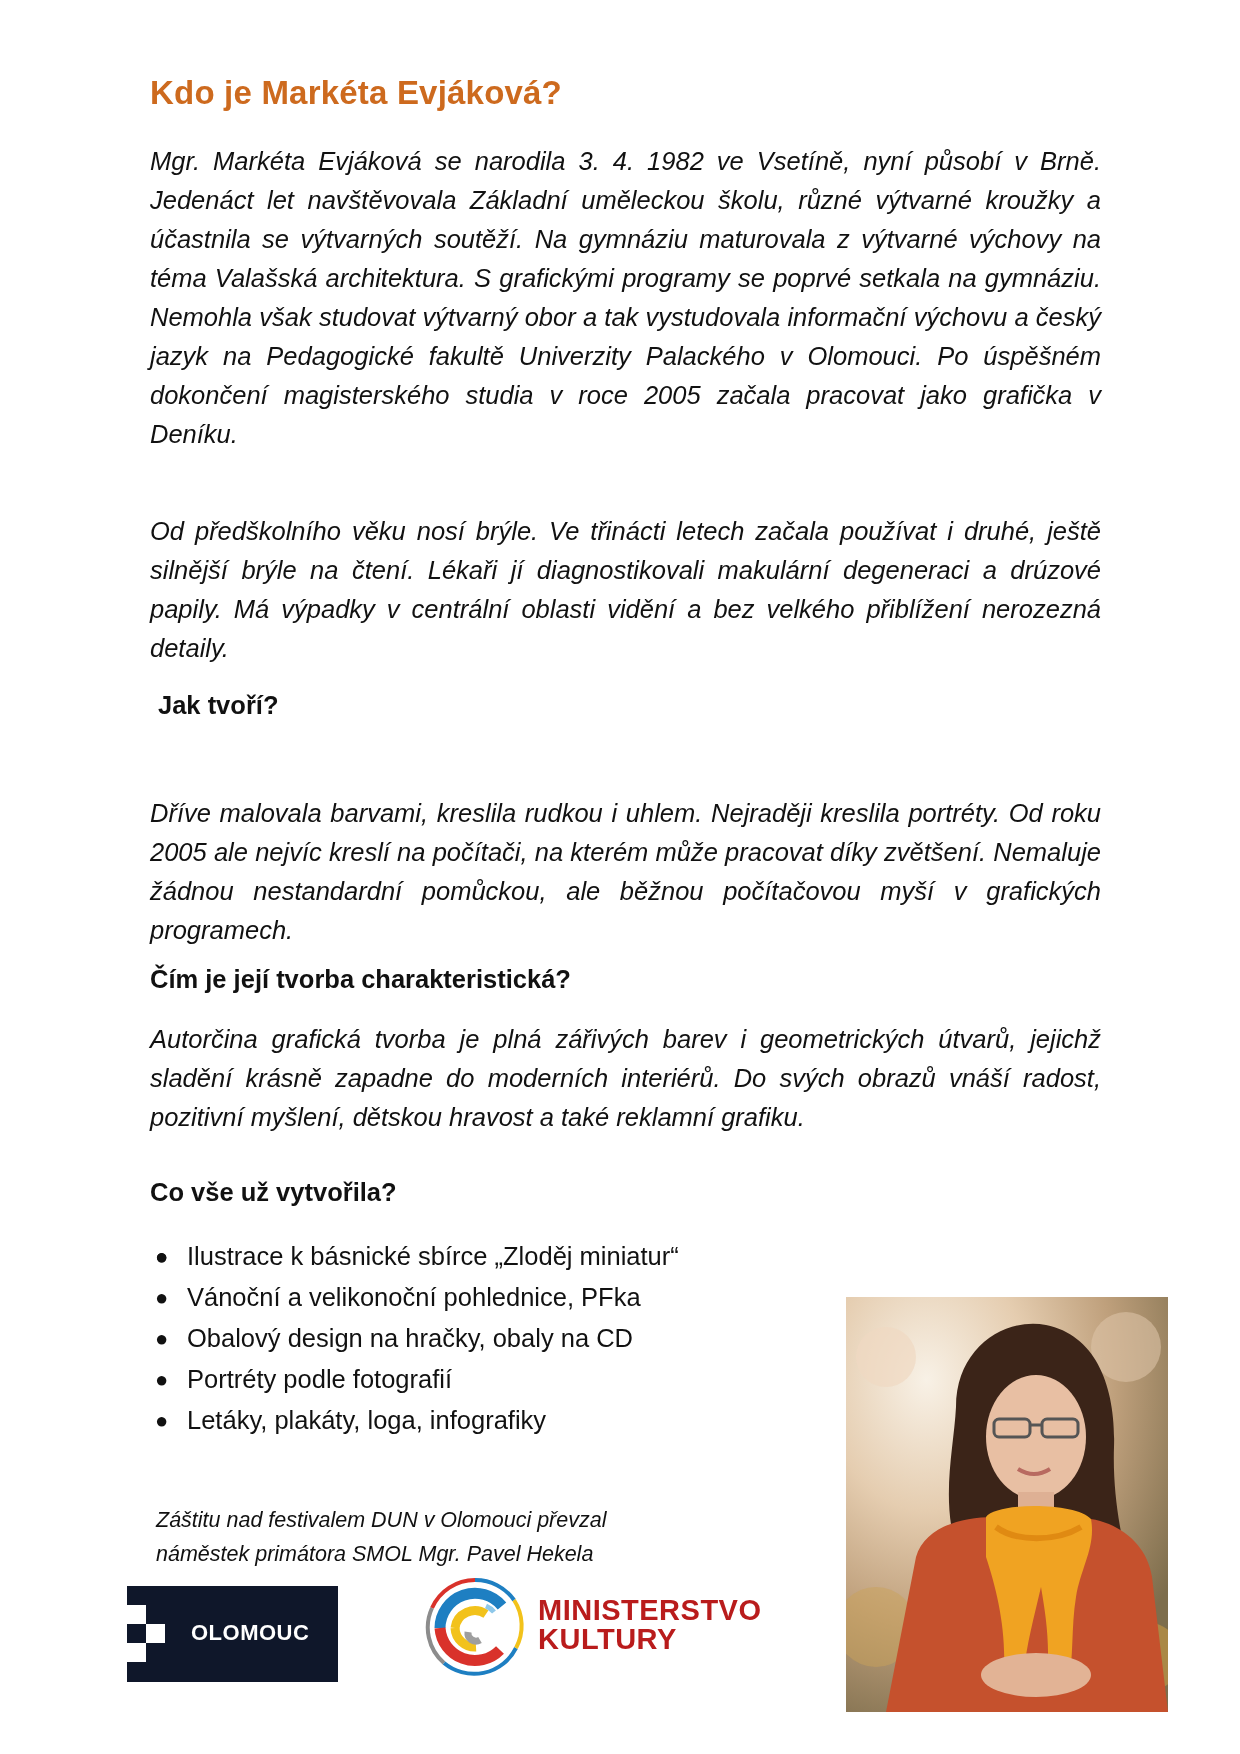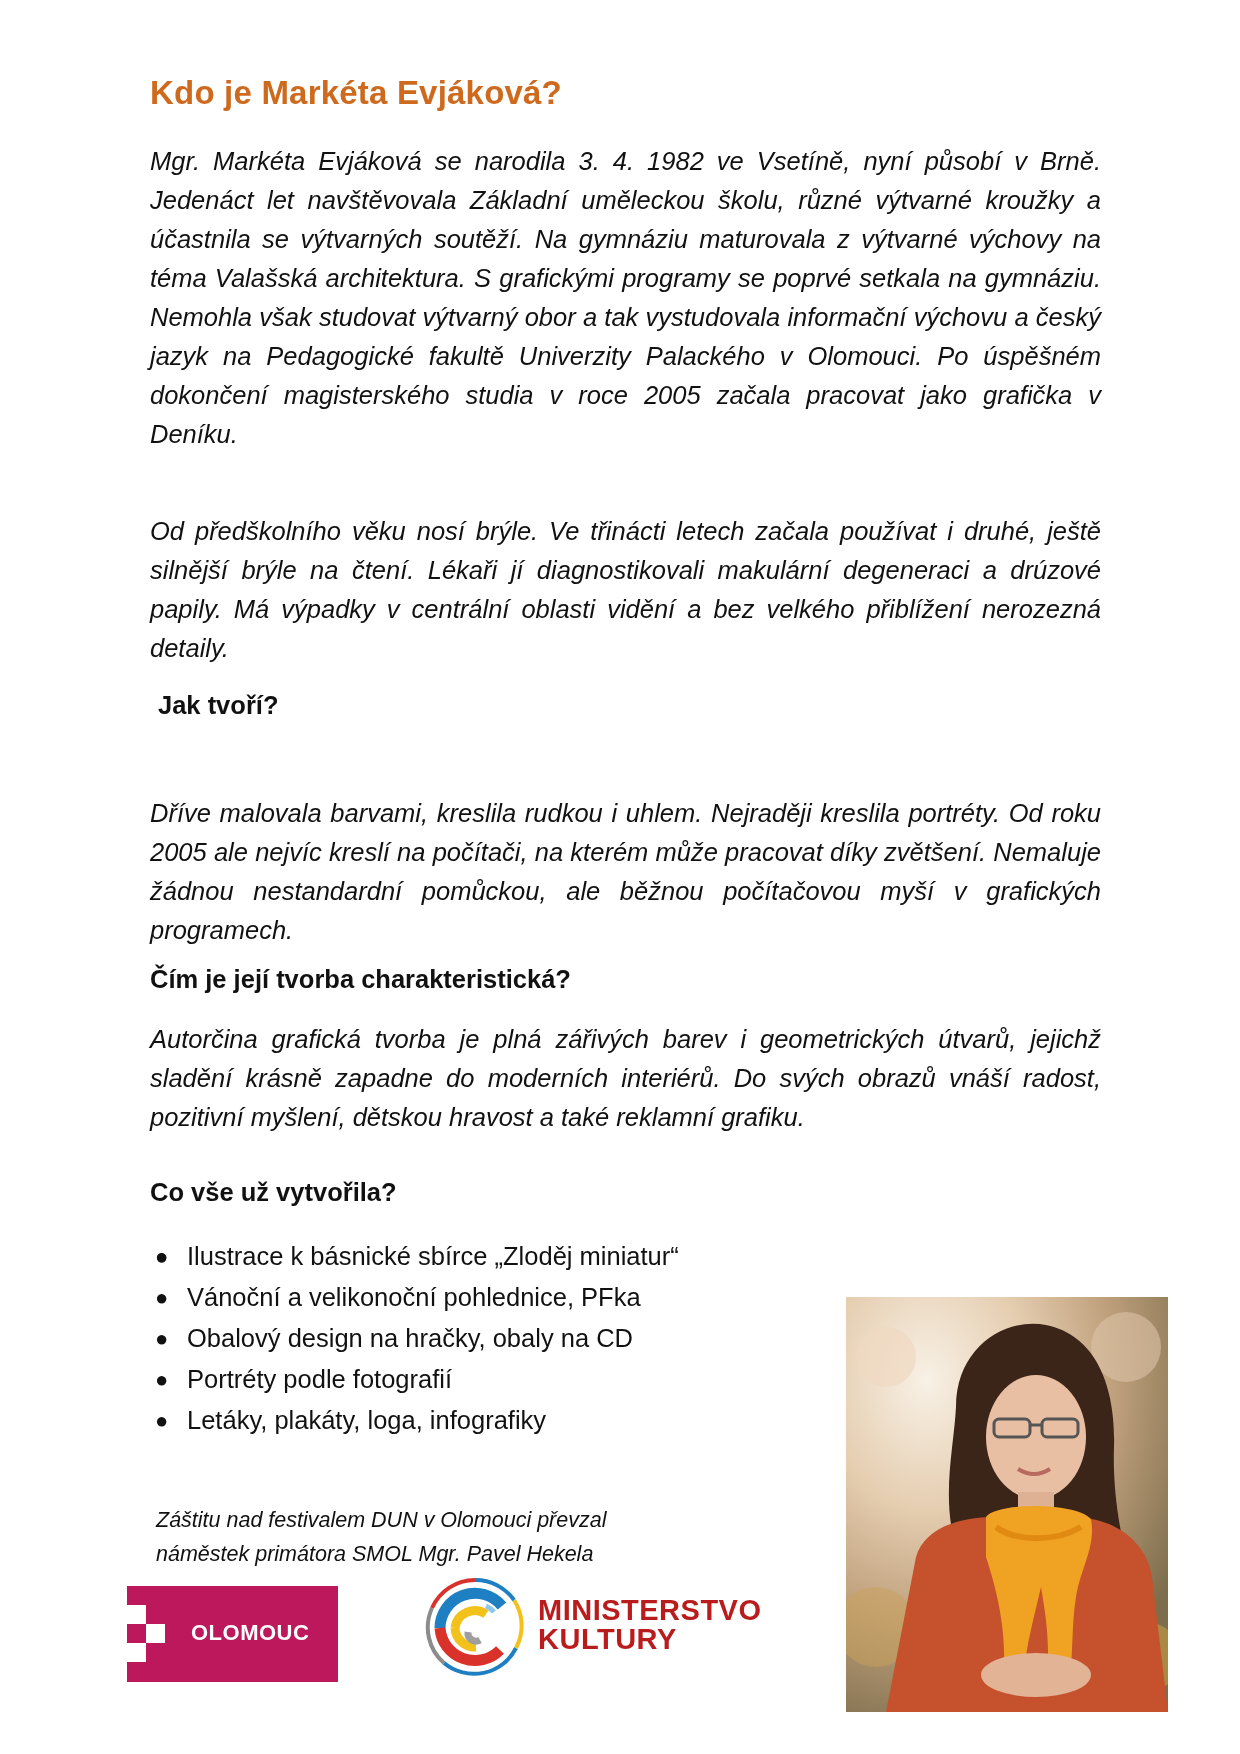--- a/index.html
+++ b/index.html
@@ -12,21 +12,21 @@
   .para { margin: 0; font-size: 25.5px; line-height: 39px; text-align: justify;
           text-align-last: left; font-style: italic; }
   .h2 { position: absolute; left: 150px; margin: 0; font-size: 25.5px; font-weight: bold; line-height: 39px; }
   .list { position: absolute; left: 150px; top: 1236px; margin: 0; padding: 0; list-style: none; }
   .list li { position: relative; font-size: 25.5px; line-height: 41px; padding-left: 37px; white-space: nowrap; }
   .list li .bullet { position: absolute; left: 5px; top: 0; font-size: 22px; }
   .note { position: absolute; left: 150px; top: 1497px; margin: 6px; font-size: 21.5px;
           line-height: 34px; font-style: italic; }
   .photo { position: absolute; left: 846px; top: 1297px; width: 322px; height: 415px; overflow: hidden;
            background: radial-gradient(ellipse at 20% 15%, #f6eee3 0%, #e9d2b8 30%, #c9a88a 60%, #8e7a5a 100%); }
-  .logo-olomouc { position: absolute; left: 127px; top: 1586px; width: 211px; height: 96px; background: #be185d; }
+  .logo-olomouc { position: absolute; left: 127px; top: 1586px; width: 211px; height: 96px; background: #0f172a; }
   .logo-olomouc .sq { position: absolute; background: #ffffff; width: 19px; height: 19px; }
   .logo-olomouc .label { position: absolute; left: 64px; top: 34px; font-size: 22px; font-weight: bold; color: #ffffff; letter-spacing: 0.5px; }
   .logo-mk { position: absolute; left: 424px; top: 1576px; width: 330px; height: 102px; }
   .logo-mk .mk-text { position: absolute; left: 114px; top: 20px; font-size: 29px; line-height: 29px;
                        font-weight: bold; color: #b91c1c; letter-spacing: 0.5px; }
 </style>
 </head>
 <body>
 
 <div class="page">

